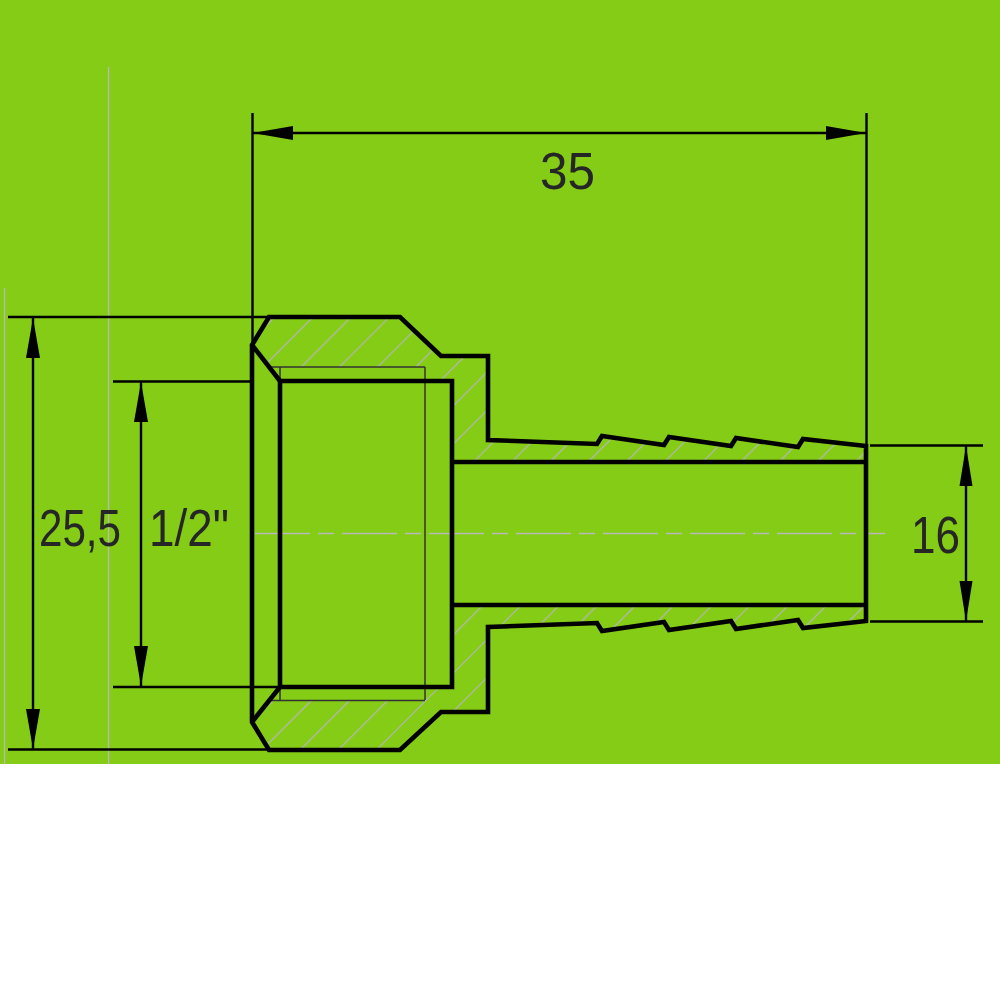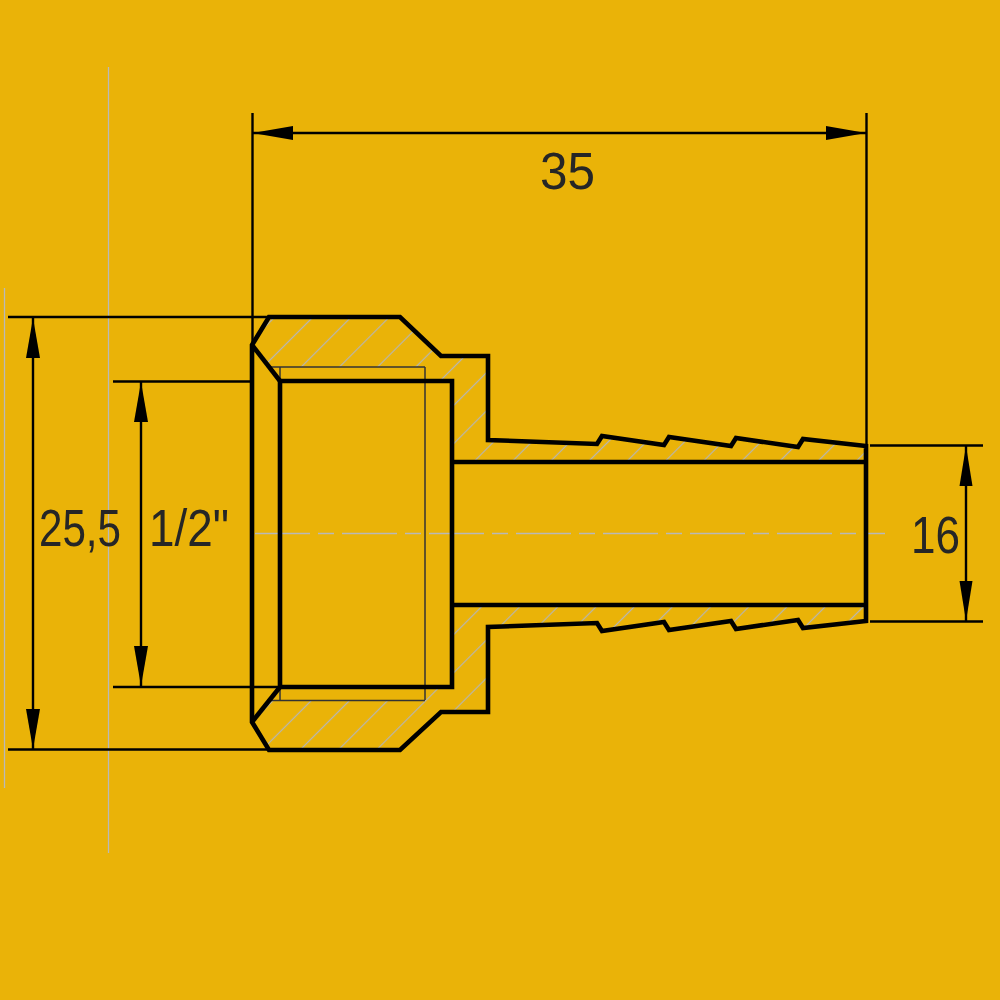--- a/index.html
+++ b/index.html
@@ -1,16 +1,16 @@
 <!DOCTYPE html>
 <html><head>
 <meta charset="utf-8">
 <style>
   html,body{margin:0;padding:0;background:#ffffff;}
-  .stage{width:1000px;height:1000px;position:relative;background:#eab308;overflow:hidden;}
+  .stage{width:1000px;height:764px;position:relative;background:#84cc16;overflow:hidden;}
   svg{display:block;}
   text.dim{font-family:"Liberation Sans",sans-serif;font-size:52px;fill:#262626;}
 </style>
 </head>
 <body>
 
 <div class="stage">
 <svg width="1000" height="1000" viewBox="0 0 1000 1000" xmlns="http://www.w3.org/2000/svg">
 
   <defs>

